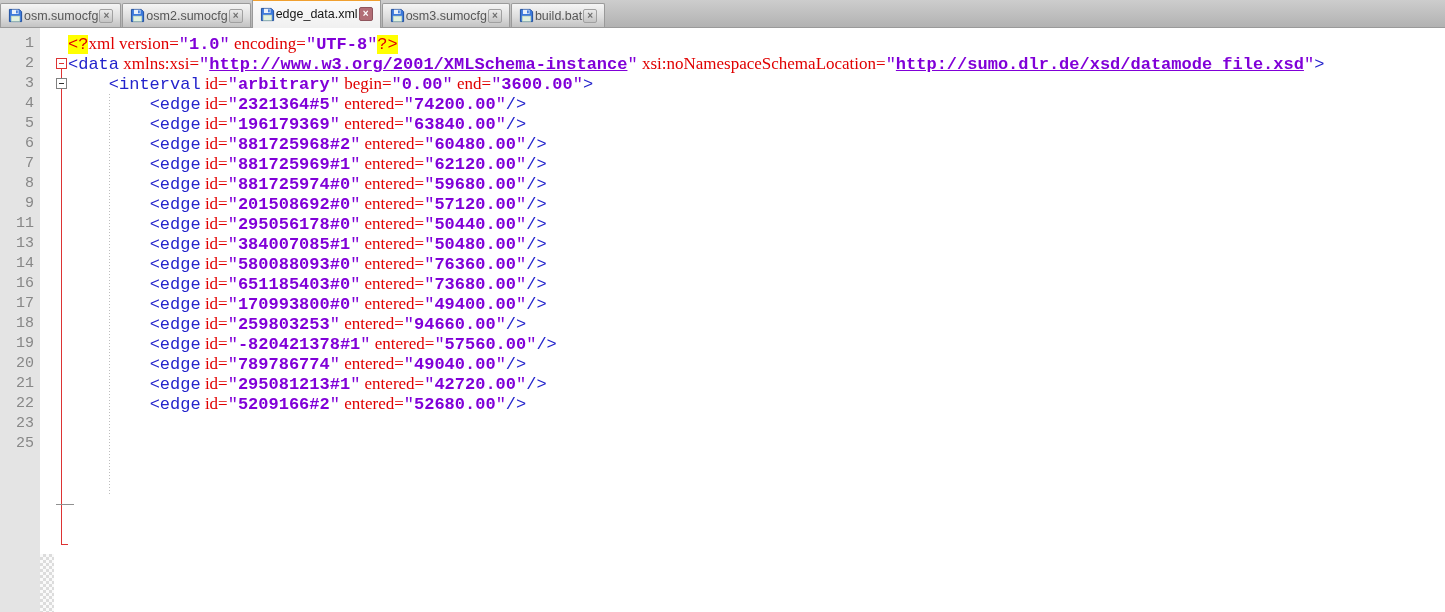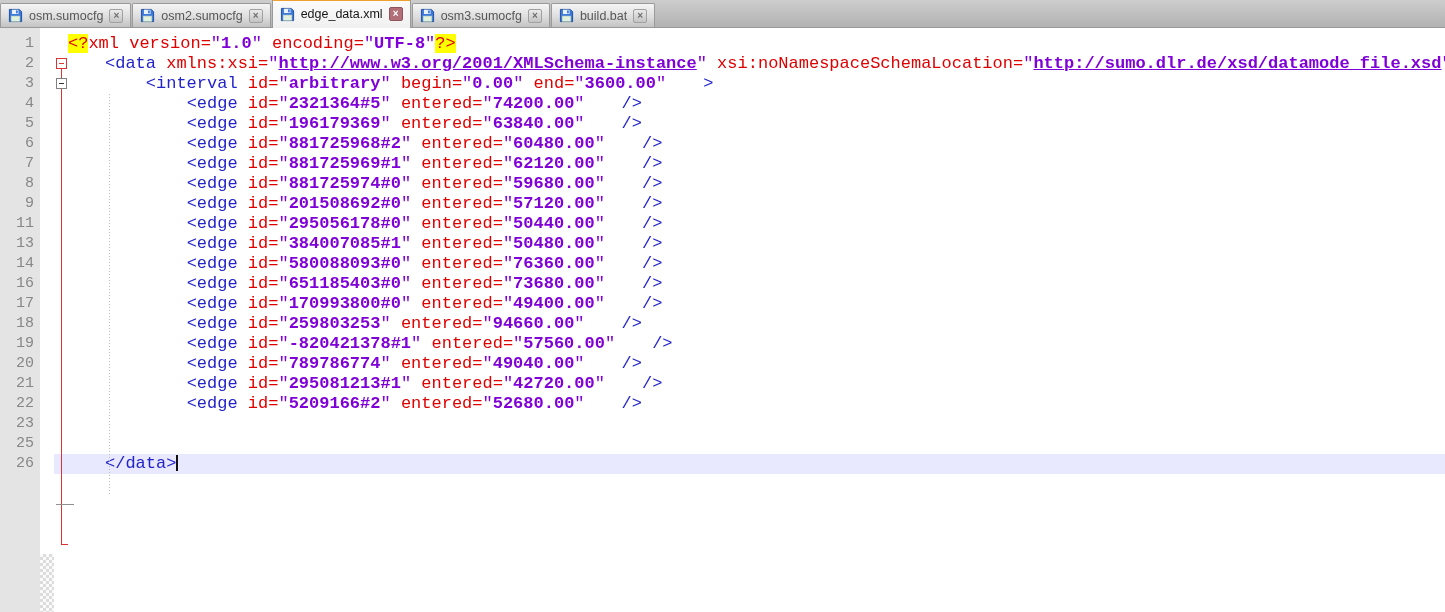--- a/index.html
+++ b/index.html
@@ -8,21 +8,21 @@
     --gutter:#E4E4E4; --lnum:#878787;
   }
   *{margin:0;padding:0;box-sizing:border-box;}
   html,body{width:1445px;height:612px;overflow:hidden;background:#fff;
     font-family:"Liberation Sans",sans-serif;}
   .app{width:1445px;height:612px;position:relative;background:#fff;}
 
   
   .tabbar{height:28px;width:100%;background:linear-gradient(#CDCDCD,#B2B2B2);
     border-bottom:1px solid #9A9A9A;display:flex;align-items:flex-end;position:relative;z-index:5;}
-  .tab{display:flex;align-items:center;gap:5px;padding:0 7px;height:24px;cursor:default;
+  .tab{display:flex;align-items:center;padding:0 7px;height:24px;cursor:default;
     background:linear-gradient(#F5F5F5 0%,#DEDEDE 55%,#C3C3C3 100%);
     border:1px solid #9A9A9A;border-bottom:none;border-radius:2px 2px 0 0;
     color:#575757;font-size:12.5px;white-space:nowrap;position:relative;margin-right:1px;margin-top:15px;}
   .tab.active{height:33px;background:linear-gradient(#FDFDFD,#F0F0F0);
     color:#161616;z-index:6;margin-bottom:-1px;padding-top:4px;}
   .tab.active::before{content:"";position:absolute;top:0;left:0;right:0;height:5px;
     background:var(--accent);}
   .tab .tlabel{padding:0 1px;}
   .tclose{width:14px;height:14px;border-radius:2px;display:flex;align-items:center;
     justify-content:center;font-size:10px;line-height:1;font-weight:bold;
@@ -36,22 +36,22 @@
   .checker{position:absolute;left:40px;width:14px;top:526px;bottom:0;
     background-image:conic-gradient(#DCDCDC 25%,#FAFAFA 0 50%,#DCDCDC 0 75%,#FAFAFA 0);
     background-size:6px 6px;}
   .lines{position:relative;padding-top:6px;font-family:"Liberation Mono",monospace;
     font-size:17px;line-height:20px;}
   .row{display:flex;height:20px;}
   .ln{width:40px;flex:0 0 40px;text-align:right;padding-right:6px;color:var(--lnum);
     font-size:15px;line-height:20px;user-select:none;}
   .body{flex:1;margin-left:14px;padding-left:14px;white-space:pre;color:#000;}
   .body.cur{background:var(--curline);}
-  .tg{color:var(--tag);padding-left:37px;}
-  .at{color:var(--attr);}
+  .tg{color:var(--tag);}
+  .at{color:var(--attr);font-family:Liberation Serif, serif;}
   .q{color:var(--val);}
   .vl{color:var(--val);font-weight:bold;}
   .url{color:var(--val);font-weight:bold;text-decoration:underline;}
   .pi{color:var(--attr);background:var(--pibg);}
   .caret{display:inline-block;width:2px;height:16px;background:#101010;
     vertical-align:-3px;margin-left:0px;}
 
   
   .ovl{position:absolute;}
   .vline{width:1px;background:var(--foldred);left:61px;}
@@ -202,24 +202,20 @@
           <div class="body"><span>        </span><span class="tg">&lt;edge</span><span class="at"> id=</span><span class="q">"</span><span class="vl">5209166#2</span><span class="q">"</span><span class="at"> entered=</span><span class="q">"</span><span class="vl">52680.00</span><span class="q">"</span><span class="tg">/&gt;</span></div>
         </div>
         <div class="row">
           <div class="ln">23</div>
           <div class="body"></div>
         </div>
         <div class="row">
           <div class="ln">25</div>
           <div class="body"></div>
         </div>
-        <div class="row">
-          <div class="ln">26</div>
-          <div class="body cur"><span></span><span class="tg">&lt;/data&gt;</span><span class="caret"></span></div>
-        </div>
       </div>
   <div class="ovl vline" style="top: 41px; height: 475px;"></div>
       <div class="ovl hcorner" style="left: 61px; width: 7px; top: 516px;"></div>
       <div class="ovl htick" style="left: 56px; width: 18px; top: 476px;"></div>
       <div class="ovl iguide" style="top: 66px; height: 400px;"></div>
       <div class="ovl fbox" style="top: 30px;"></div>
       <div class="ovl fbox gray" style="top: 50px;"></div>
     </div>
 </div>
 

